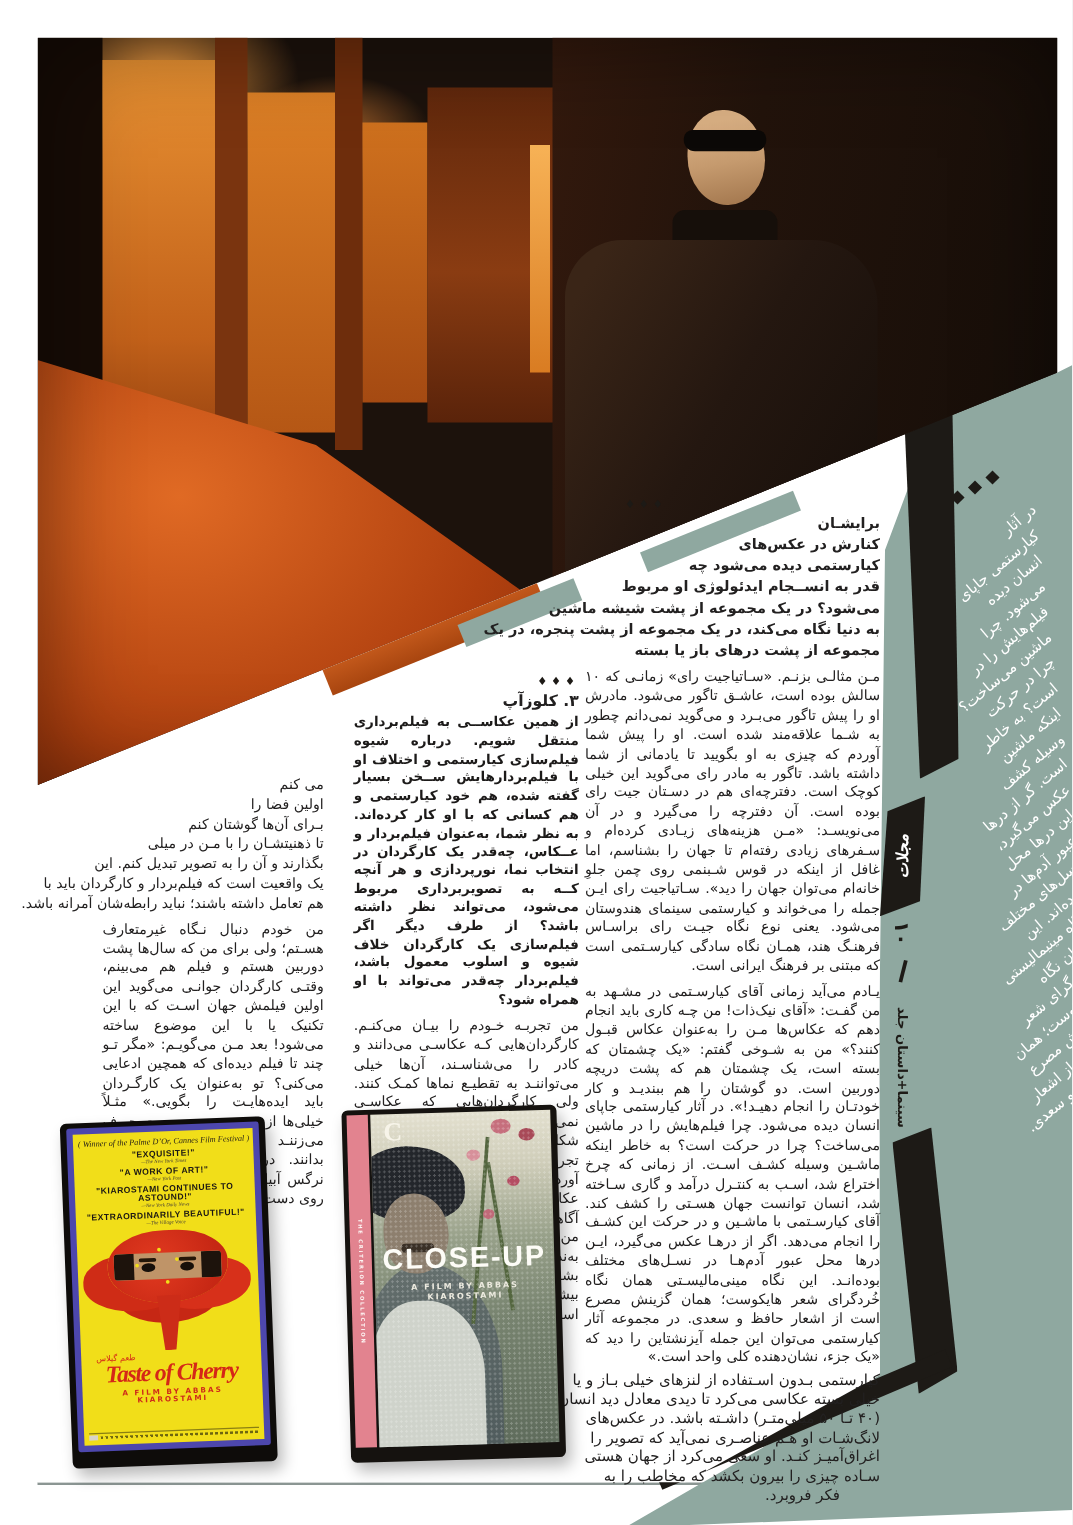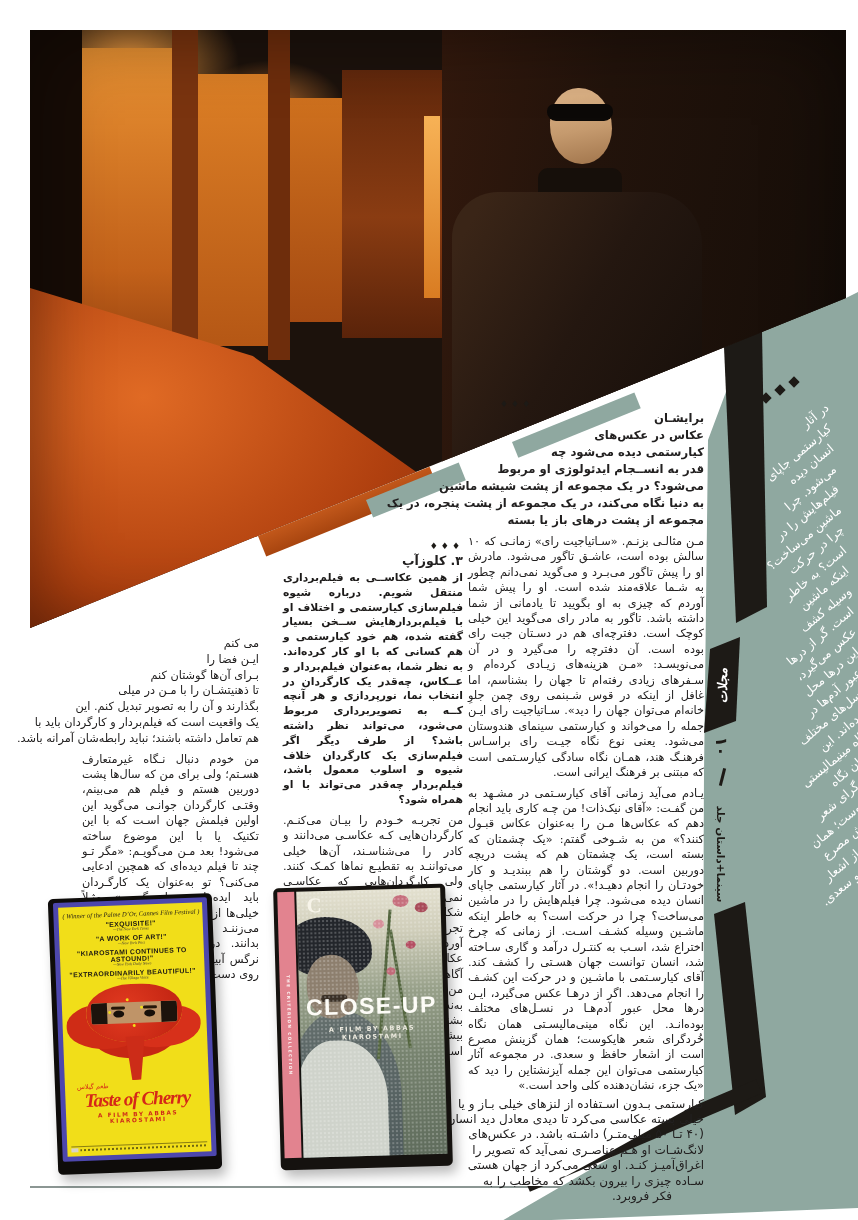--- a/index.html
+++ b/index.html
@@ -90,21 +90,21 @@
   .cut-line{font-size:12px;line-height:15.4px;text-align:right;white-space:nowrap;}
   .cut-line:nth-child(3){margin-left:18px;}
   .cut-line:nth-child(4){margin-left:40px;}
   .cut-line:nth-child(5){margin-left:64px;}
   .cut-line:nth-child(6){margin-left:88px;}
   .cut-line:nth-child(7){margin-left:112px;text-align:center;}
   #col2{left:283px;top:540px;width:180px;}
   #col2 .dots{margin-bottom:1px;}
   #col2-header{font-size:12.5px;font-weight:bold;text-align:right;line-height:16px;}
   #col2-bold{font-weight:bold;font-size:10.8px;line-height:14.8px;text-align:justify;text-align-last:right;margin-top:2px;color:#1c1a19;}
-  #col3{left:82px;top:636px;width:177px;}
+  #col3{left:82px;top:620px;width:177px;}
   .open-line{font-size:11.3px;line-height:15.8px;text-align:right;white-space:nowrap;}
 
   
   .dvd{z-index:7;box-shadow:4px 7px 12px rgba(0,0,0,.28);}
   #taste{left:53px;top:896px;width:164px;height:276px;transform:rotate(-2.2deg);
     background:#0e0c0a;border-radius:5px;padding:4px 5px 13px 5px;}
   #taste .frame{width:100%;height:100%;background:#4d47ad;padding:5px;border-radius:2px;}
   #taste .cover{width:100%;height:100%;background:#f1de19;padding:5px 4px 3px;display:flex;flex-direction:column;}
   .festival{font-family:"Liberation Serif",serif;font-style:italic;font-size:6.6px;color:#2a2418;text-align:center;white-space:nowrap;}
   .quote{text-align:center;margin-top:3px;}
@@ -230,21 +230,21 @@
   <div class="abs ribbon" id="rib-orange"></div>
   <div class="abs ribbon" id="rib-green1"></div>
   <div class="abs ribbon" id="rib-green2"></div>
 
   <div class="abs" id="white-block"></div>
 
   <div class="abs col" id="col1">
     <div class="dots">♦♦♦</div>
     <div id="lead">
       <div class="lead-line">برایشـان</div>
-      <div class="lead-line">عکاس در عکس‌های</div>
+      <div class="lead-line">کنارش در عکس‌های</div>
       <div class="lead-line">کیارستمی دیده می‌شود چه</div>
       <div class="lead-line">قدر به انســجام ایدئولوژی او مربوط</div>
       <div class="lead-line">می‌شود؟ در یک مجموعه از پشت شیشه ماشین</div>
       <div class="lead-line">به دنیا نگاه می‌کند، در یک مجموعه از پشت پنجره، در یک</div>
       <div class="lead-line">مجموعه از پشت درهای باز یا بسته</div>
     </div>
     <div class="body-p">مـن مثالـی بزنـم. «سـاتیاجیت رای» زمانـی که ۱۰ سالش بوده است، عاشـق تاگور می‌شود. مادرش او را پیش تاگور می‌بـرد و می‌گوید نمی‌دانم چطور به شـما علاقه‌مند شده است. او را پیش شما آوردم که چیزی به او بگویید تا یادمانی از شما داشته باشد. تاگور به مادر رای می‌گوید این خیلی کوچک است. دفترچه‌ای هم در دسـتان جیت رای بوده است. آن دفترچه را می‌گیرد و در آن می‌نویسـد: «مـن هزینه‌های زیـادی کرده‌ام و سـفرهای زیادی رفته‌ام تا جهان را بشناسم، اما غافل از اینکه در قوس شـبنمی روی چمن جلوِ خانه‌ام می‌توان جهان را دید». سـاتیاجیت رای ایـن جمله را می‌خواند و کیارستمی سینمای هندوستان می‌شود. یعنی نوع نگاه جیـت رای براسـاس فرهنـگ هند، همـان نگاه سادگی کیارسـتمی است که مبتنی بر فرهنگ ایرانی است.</div>
     <div class="body-p">یـادم می‌آید زمانی آقای کیارسـتمی در مشـهد به من گفـت: «آقای نیک‌ذات! من چـه کاری باید انجام دهم که عکاس‌ها مـن را به‌عنوان عکاس قبـول کنند؟» من به شـوخی گفتم: «یک چشمتان که بسته است، یک چشمتان هم که پشت دریچه دوربین است. دو گوشتان را هم ببندیـد و کار خودتـان را انجام دهیـد!». در آثار کیارستمی جاپای انسان دیده می‌شود. چرا فیلم‌هایش را در ماشین می‌ساخت؟ چرا در حرکت است؟ به خاطر اینکه ماشـین وسیله کشـف اسـت. از زمانی که چرخ اختراع شد، اسـب به کنتـرل درآمد و گاری سـاخته شد، انسان توانست جهان هسـتی را کشف کند. آقای کیارسـتمی با ماشـین و در حرکت این کشـف را انجام می‌دهد. اگر از درهـا عکس می‌گیرد، ایـن درها محل عبور آدم‌هـا در نسـل‌های مختلف بوده‌انـد. این نگاه مینی‌مالیسـتی همان نگاه خُردگرای شعر هایکوست؛ همان گزینش مصرع است از اشعار حافظ و سعدی. در مجموعه آثار کیارستمی می‌توان این جمله آیزنشتاین را دید که «یک جزء، نشان‌دهنده کلی واحد است.»</div>
     <div id="cut-para">
       <div class="cut-line">کیارستمی بـدون اسـتفاده از لنزهای خیلی بـاز و یا</div>
@@ -260,21 +260,21 @@
   <div class="abs col" id="col2">
     <div class="dots">♦♦♦</div>
     <div id="col2-header">۳. کلوزآپ</div>
     <div id="col2-bold">از همین عکاســی به فیلم‌برداری منتقل شویم. درباره شیوه فیلم‌سازی کیارستمی و اختلاف او با فیلم‌بردارهایش ســخن بسیار گفته شده، هم خود کیارستمی و هم کسانی که با او کار کرده‌اند. به نظر شما، به‌عنوان فیلم‌بردار و عــکاس، چه‌قدر یک کارگردان در انتخاب نما، نورپردازی و هر آنچه کــه به تصویربرداری مربوط می‌شود، می‌تواند نظر داشته باشد؟ از طرف دیگر اگر فیلم‌سازی یک کارگردان خلاف شیوه و اسلوب معمول باشد، فیلم‌بردار چه‌قدر می‌تواند با او همراه شود؟</div>
     <div class="body-p">من تجربـه خـودم را بیـان می‌کنـم. کارگردان‌هایی کـه عکاسـی می‌دانند و کادر را می‌شناسـند، آن‌ها خیلی می‌تواننـد به تقطیـع نماها کمـک کنند. ولی کارگردان‌هایی که عکاسـی نمی‌دانند ایـن تقطیع‌ها را بیشـتر به شکل سـطحی می‌بینند، شـاید به‌خاطر تجربه‌ای که از دیدن فیلم به‌دست آورده‌اند. افرادی مثل کیارستمی که عکاسی را می‌شناسند، چیزی را آگاهانه از فیلم‌بـردار می‌خواهنـد. چـون من بـا فیلم اولی‌ها خیلی کار می‌کنم، به‌ندرت کسـی را می‌بینم که لنز را بشناسد یا از دوربین سـر دربیاورد؛ بیشتر افراد محتوا برایشـان مهم اسـت. من به‌عنـوان فیلم‌بردار سـعی</div>
   </div>
 
   <div class="abs col" id="col3">
     <div>
       <div class="open-line">می کنم</div>
-      <div class="open-line">ایـن فضا را</div>
+      <div class="open-line">اولین فضا را</div>
       <div class="open-line">بـرای آن‌ها گوشتان کنم</div>
       <div class="open-line">تا ذهنیتشـان را با مـن در میلی</div>
       <div class="open-line">بگذارند و آن را به تصویر تبدیل کنم. این</div>
       <div class="open-line">یک واقعیت است که فیلم‌بردار و کارگردان باید با</div>
       <div class="open-line">هم تعامل داشته باشند؛ نباید رابطه‌شان آمرانه باشد.</div>
     </div>
     <div class="body-p">من خودم دنبال نـگاه غیرمتعارف هسـتم؛ ولی برای من که سال‌ها پشت دوربین هستم و فیلم هم می‌بینم، وقتـی کارگردان جوانـی می‌گوید این اولین فیلمش جهان اسـت که با این تکنیک یا با این موضوع ساخته می‌شود! بعد مـن می‌گویـم: «مگر تـو چند تا فیلم دیده‌ای که همچین ادعایی می‌کنی؟ تو به‌عنوان یک کارگـردان باید ایده‌هایـت را بگویی.» مثـلاً خیلی‌ها از دوربیـن روی دسـت حـرف می‌زننـد بدون اینکه کارکردش را بدانند. در کنارش کارگردانی مثل نرگس آبیار می‌آید که می‌داند دوربین روی دست چیست.</div>
   </div>
 
   <div class="abs dvd" id="taste">

